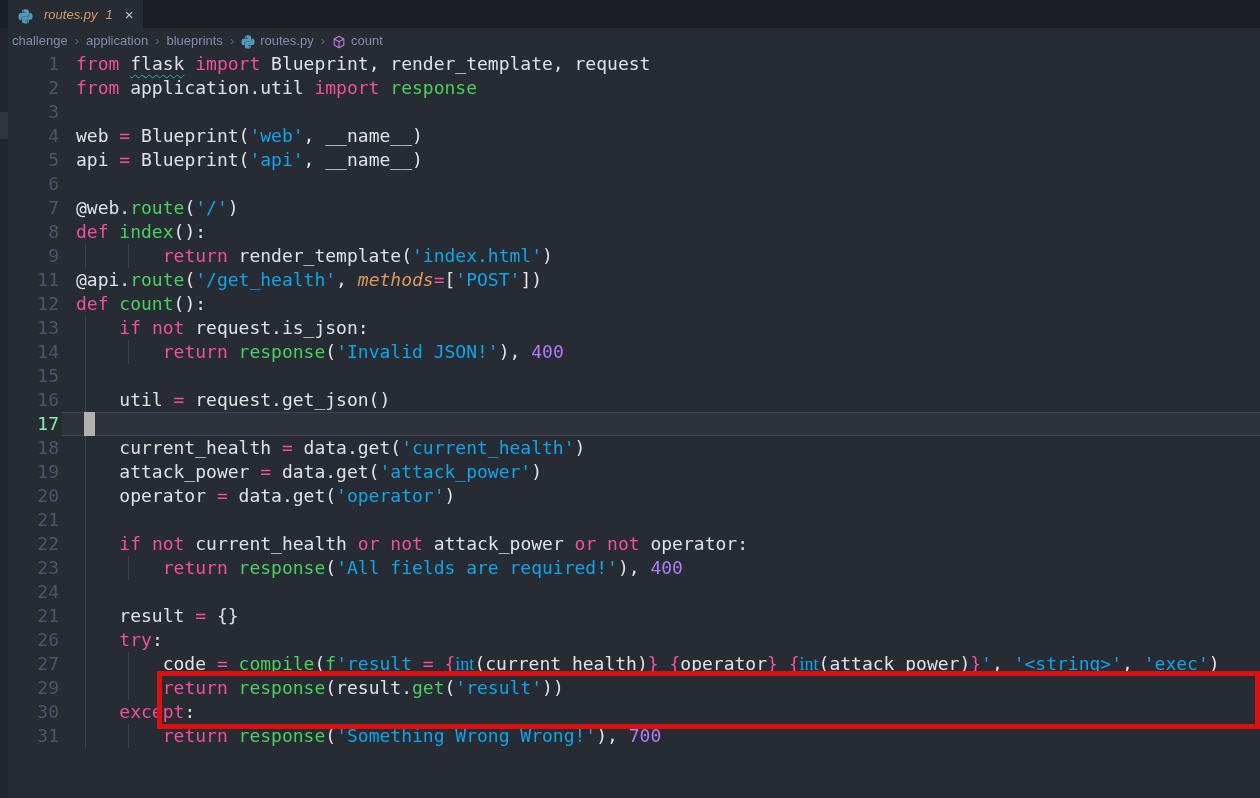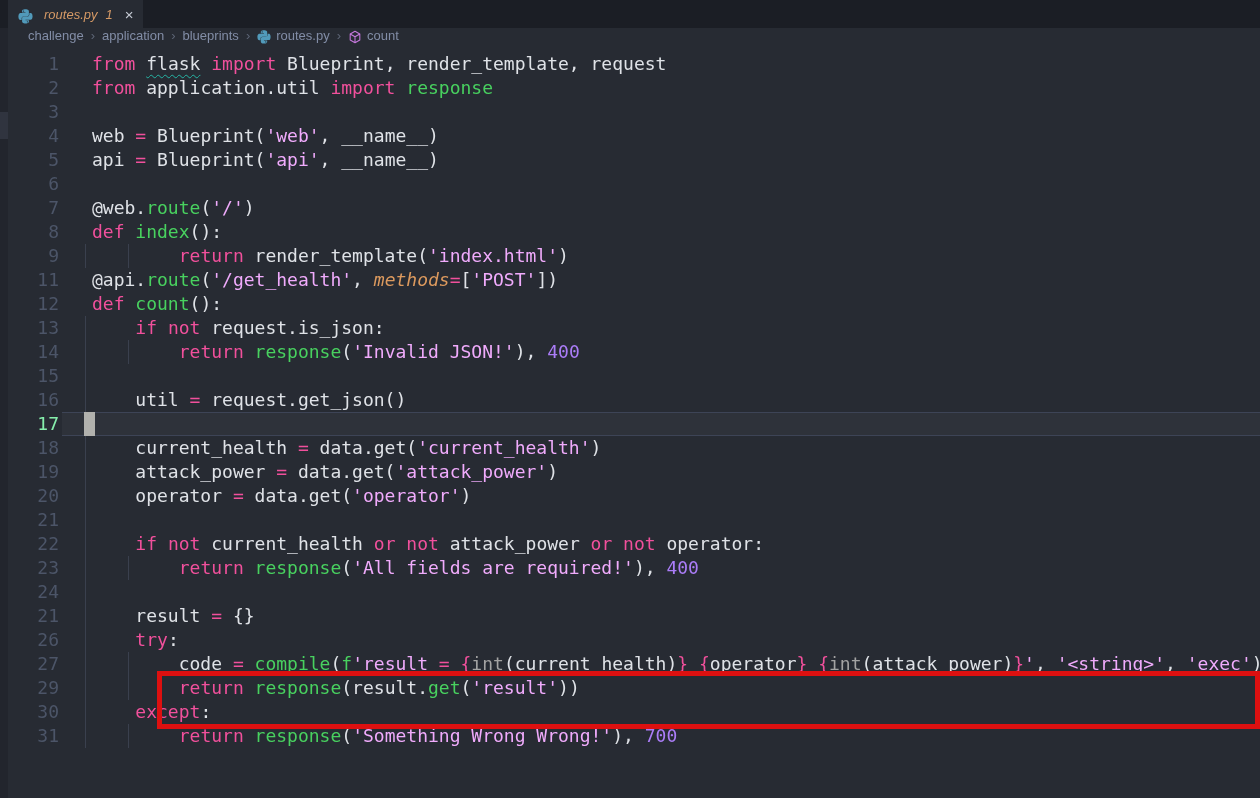--- a/index.html
+++ b/index.html
@@ -15,51 +15,51 @@
   .tab{
     position:absolute;left:8px;top:0;height:28px;display:flex;align-items:center;
     gap:6px;padding:0 10px;background:#272b33;cursor:pointer;
   }
   .tab svg{width:15px;height:15px;flex:0 0 auto;}
   .tab-label,.tab-badge{font-style:italic;font-size:13px;color:#d69a66;}
   .tab-badge{margin-left:2px;}
   .tab-close{color:#c7ccd6;font-size:15px;margin-left:6px;line-height:1;}
   
   #breadcrumbs{
-    position:absolute;left:28px;top:28px;height:24px;right:0;display:flex;
+    position:absolute;left:12px;top:28px;height:24px;right:0;display:flex;align-items:center;
     font-size:13px;color:#828da6;z-index:6;white-space:nowrap;
   }
   .bc-sep{color:#5d6576;margin:0 7px;font-size:13px;}
   .bc-item{color:#828da6;cursor:pointer;}
   .bc-icon{width:14px;height:14px;margin-right:5px;position:relative;top:2px;}
   
   #code{
     position:absolute;left:0;top:52px;width:1260px;
     font-family:"DejaVu Sans Mono",monospace;font-size:18px;line-height:24px;
   }
   .line{position:relative;height:24px;}
   .ln{
     position:absolute;left:0;top:0;width:59px;text-align:right;
     color:#4c5568;user-select:none;
   }
   .ln.cur{color:#86efac;}
-  .content{position:absolute;left:92px;top:0;white-space:pre;z-index:2;}
+  .content{position:absolute;left:76px;top:0;white-space:pre;z-index:2;}
   .guide{position:absolute;top:0;width:1px;height:24px;background:#3a404e;z-index:1;}
   .linehl{
     position:absolute;left:62px;right:0;top:0;height:24px;background:rgba(255,255,255,0.035);
     box-shadow:inset 0 1px 0 #3d4456, inset 0 -1px 0 #3d4456;z-index:0;
   }
   .cursor{position:absolute;left:84px;top:0;width:11px;height:24px;background:#b1b1ad;z-index:3;}
   
   .tk-d{color:#dfe2e7;}
   .tk-k{color:#f1509c;}
   .tk-f{color:#48d15f;}
-  .tk-s{color:#f0abfc;}
+  .tk-s{color:#0ea5e9;}
   .tk-n{color:#ab7df8;}
-  .tk-b{color:#a3a3a3;}
+  .tk-b{color:#0ea5e9;font-family:Liberation Serif, serif;}
   .tk-p{color:#dd9a5e;font-style:italic;}
   .tk-w{color:#dfe2e7;text-decoration:underline wavy #25b5a5 1px;text-underline-offset:4px;}
   
   #redbox{position:absolute;border:5px solid #dd1010;box-sizing:border-box;z-index:4;}
 </style>
 </head>
 <body>
 
 <div id="app">
   <div id="tabbar">

